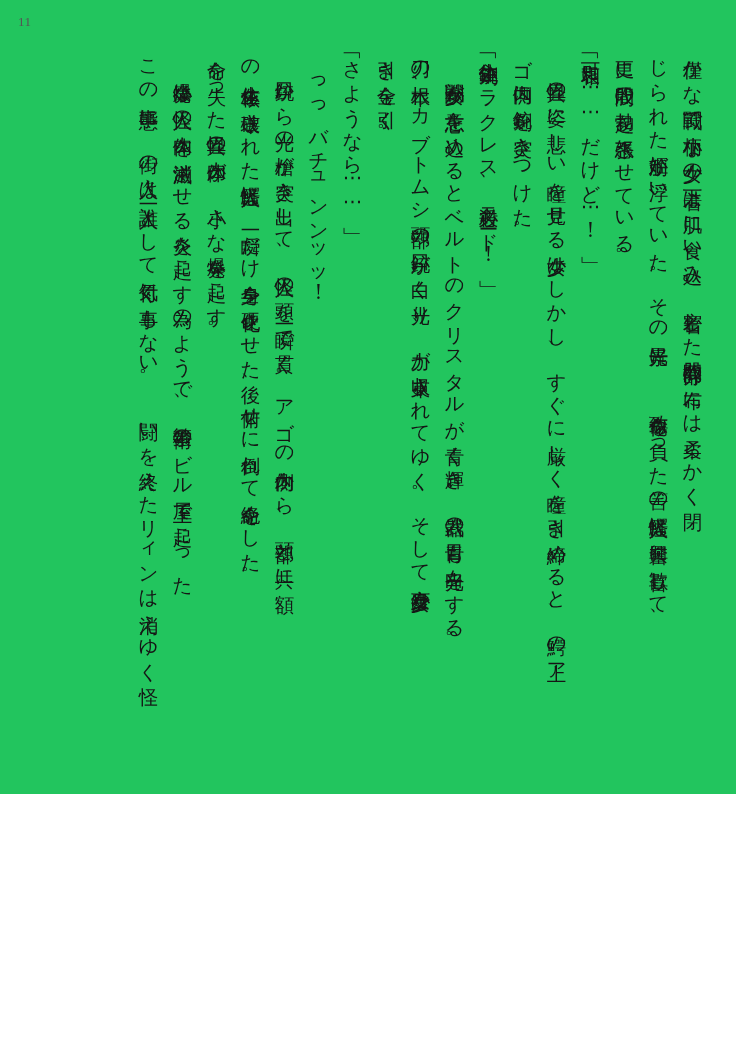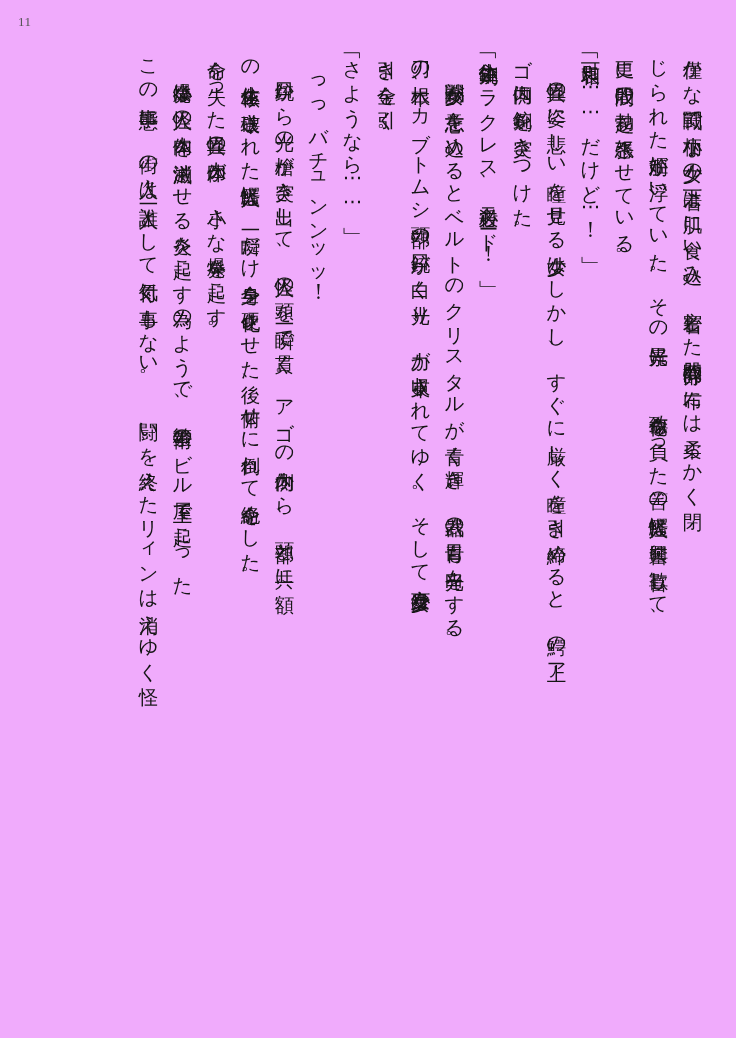--- a/index.html
+++ b/index.html
@@ -10,22 +10,22 @@
   body {
     width: 736px;
     height: 1038px;
     overflow: hidden;
     font-family: "Liberation Serif", "DejaVu Serif", serif;
     color: #1a1a1a;
   }
   .page {
     position: relative;
     width: 736px;
-    height: 1038px;
-    background: #f0abfc;
+    height: 794px;
+    background: #22c55e;
     box-sizing: border-box;
   }
   .page-number {
     position: absolute;
     top: 14px;
     left: 18px;
     font-size: 13px;
     color: #555;
     font-family: "Liberation Serif", "DejaVu Serif", serif;
     letter-spacing: 0.5px;

